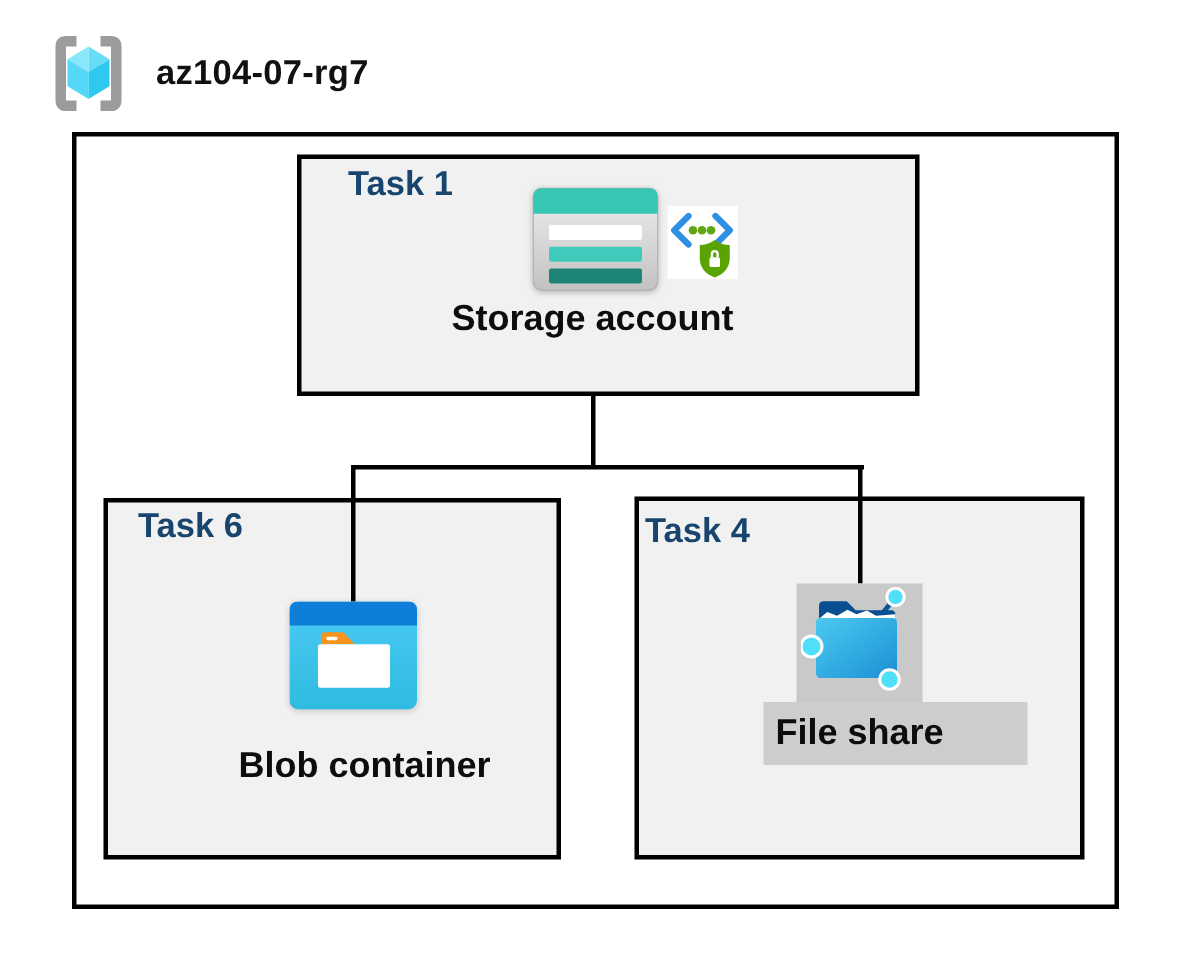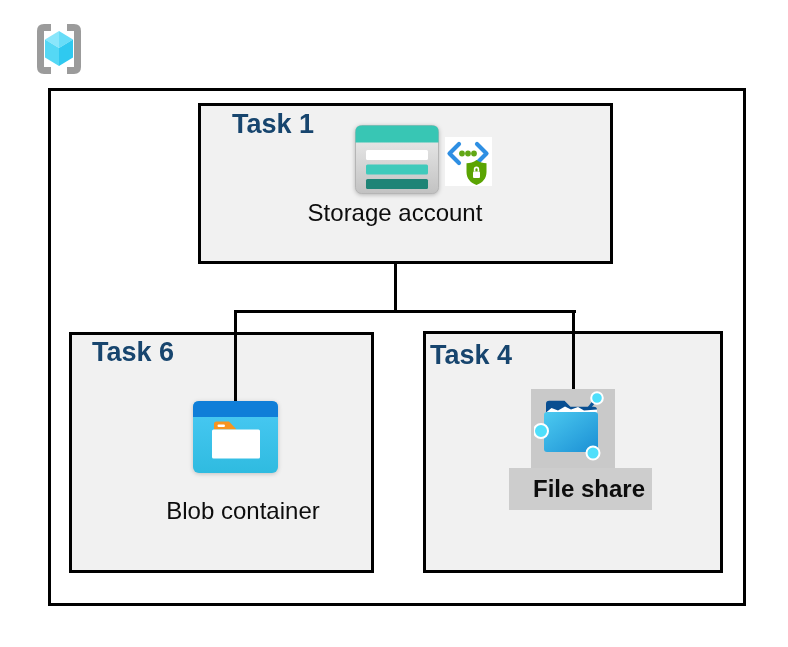--- a/index.html
+++ b/index.html
@@ -29,69 +29,70 @@
 
   
   .task-box {
     background: #f1f1f1; border: 3px solid #000000;
   }
   .task1 { left: 198px; top: 103px; width: 415px; height: 161px; }
   .task2 { left: 69px;  top: 332px; width: 305px; height: 241px; }
   .task3 { left: 423px; top: 331px; width: 300px; height: 242px; }
 
   .task-label {
-    font-size: 27px; font-weight: 700; color: #17456e;
+    font-size: 23px; font-weight: 700; color: #17456e;
   }
   .task1-label { left: 232px; top: 109px; }
   .task2-label { left: 92px;  top: 337px; }
   .task3-label { left: 430px; top: 340px; }
 
   .resource-label {
-    font-size: 24px; font-weight: 400; color: #0d0d0d;
+    font-size: 24px; font-weight: 700; color: #0d0d0d;
     transform: translateX(-50%); white-space: nowrap;
   }
   .storage-label { left: 395px; top: 199px; }
   .blob-label    { left: 243px; top: 497px; }
 
   
   .conn { background: #000000; }
   .conn-v-top   { left: 394px; top: 264px; width: 3px;  height: 48px; }
   .conn-h       { left: 234px; top: 310px; width: 342px; height: 3px; }
   .conn-v-left  { left: 234px; top: 310px; width: 3px;  height: 91px; }
   .conn-v-right { left: 572px; top: 310px; width: 3px;  height: 79px; }
 
   
   .rg-icon       { left: 30px;  top: 19px;  width: 58px; height: 60px; }
   .storage-icon  { left: 355px; top: 125px; width: 84px; height: 69px; filter: drop-shadow(0 1px 2px rgba(0,0,0,.25)); }
   .sas-icon      { left: 445px; top: 137px; width: 47px; height: 49px; }
   .blob-icon     { left: 193px; top: 401px; width: 85px; height: 72px; filter: drop-shadow(0 1px 2px rgba(0,0,0,.2)); }
   .fs-icon-bg    { left: 531px; top: 389px; width: 84px; height: 79px; background: #c9c9c9; }
   .fs-icon       { left: 534px; top: 391px; width: 78px; height: 70px; }
   .fs-label-band {
-    left: 509px; top: 468px; width: 143px; height: 42px;
+    left: 509px; top: 468px; width: 176px; height: 42px;
     background: #cdcdcd; display: flex; align-items: center;
-    padding-left: 24px;
+    padding-left: 8px;
   }
   .fs-label-band .band-text {
     font-size: 24px; font-weight: 700; color: #0d0d0d; white-space: nowrap;
   }
 </style>
 </head>
 <body>
 
 <div class="page">
 
   <svg class="abs rg-icon" viewBox="0 0 58 60" aria-hidden="true">
     <path d="M21 8.5 H14 Q10.5 8.5 10.5 12 V48 Q10.5 51.5 14 51.5 H21" fill="none" stroke="#9b9b9b" stroke-width="7"></path>
     <path d="M37 8.5 H44 Q47.5 8.5 47.5 12 V48 Q47.5 51.5 44 51.5 H37" fill="none" stroke="#9b9b9b" stroke-width="7"></path>
     <polygon points="29,12 15,20.5 29,29" fill="#8ae6fb"></polygon>
     <polygon points="29,12 43,20.5 29,29" fill="#68ddf8"></polygon>
     <polygon points="15,20.5 29,29 29,47 15,38.5" fill="#55d8f5"></polygon>
     <polygon points="43,20.5 29,29 29,47 43,38.5" fill="#2fc9f0"></polygon>
   </svg>
+  <div class="abs rg-title">az104-07-rg7</div>
 
   <div class="abs outer-box"></div>
 
   <div class="abs task-box task1"></div>
   <div class="abs task-box task2"></div>
   <div class="abs task-box task3"></div>
 
   <div class="abs conn conn-v-top"></div>
   <div class="abs conn conn-h"></div>
   <div class="abs conn conn-v-left"></div>

